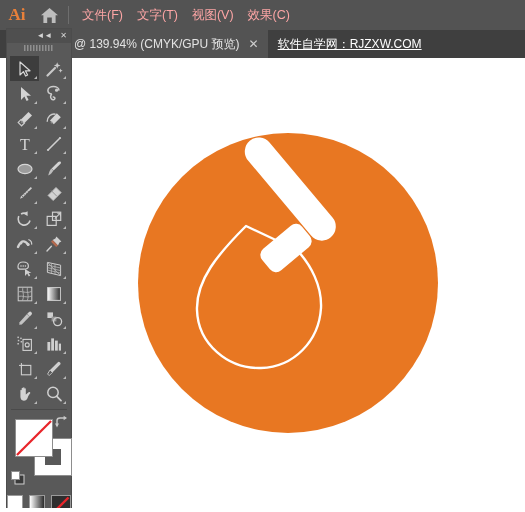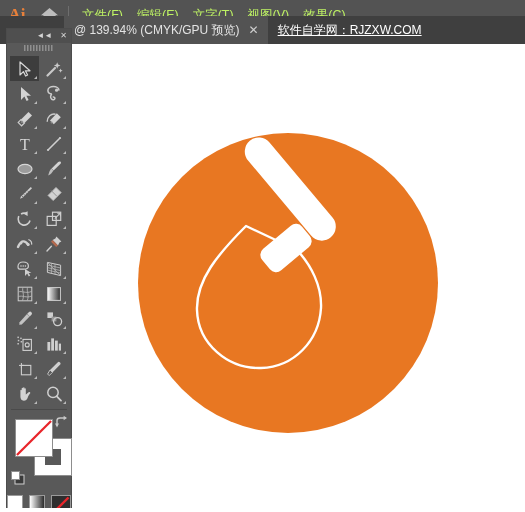--- a/index.html
+++ b/index.html
@@ -18,27 +18,27 @@
   }
   #ai-logo{
     width:34px;height:30px;display:flex;align-items:center;justify-content:center;
     color:#e8803a;font-size:17px;font-weight:bold;letter-spacing:0px;
     font-family:"Liberation Serif","DejaVu Serif",serif;
   }
   #home-btn{width:30px;height:30px;display:flex;align-items:center;justify-content:center;}
   .home-glyph{display:block;}
   #menu-div{width:1px;height:18px;background:#6e6e6e;margin:0 6px 0 4px;}
   .menu-item{
-    color:#bef264;font-size:12.5px;padding:0 7px;height:30px;
+    color:#fca5a5;font-size:12.5px;padding:0 7px;height:30px;
     display:flex;align-items:center;white-space:nowrap;
   }
 
   
   #tabstrip{
-    position:absolute;left:0;top:16px;width:525px;height:28px;
+    position:absolute;left:0;top:30px;width:525px;height:28px;
     background:#3f3f3f;display:flex;align-items:stretch;
   }
   .tab{
     display:flex;align-items:center;height:28px;padding:0 9px 0 10px;
     font-size:12px;white-space:nowrap;
   }
   .tab.active{background:#535353;color:#e3e3e3;}
   .tab.inactive{background:#3f3f3f;color:#ffffff;text-decoration:underline;}
   .tab-close{
     margin-left:9px;font-size:12px;color:#cfcfcf;line-height:1;font-weight:bold;
@@ -117,21 +117,20 @@
 
   <div id="menubar">
     <div id="ai-logo">Ai</div>
     <div id="home-btn">
       <svg class="home-glyph" width="19" height="17" viewBox="0 0 19 17">
         <path d="M9.5 1 L18 8.2 L15.6 8.2 L15.6 16 L11.8 16 L11.8 10.6 L7.2 10.6 L7.2 16 L3.4 16 L3.4 8.2 L1 8.2 Z" fill="#bdbdbd"></path>
       </svg>
     </div>
     <div id="menu-div"></div>
     <div class="menu-item">文件(F)</div>
-    <div class="menu-item">编辑(E)</div>
     <div class="menu-item">文字(T)</div>
     <div class="menu-item">视图(V)</div>
     <div class="menu-item">效果(C)</div>
   </div>
 
   <div id="tabstrip">
     <div id="tab-left-pad"></div>
     <div class="tab active">
       <span>@ 139.94% (CMYK/GPU 预览)</span>
       <span class="tab-close">✕</span>

